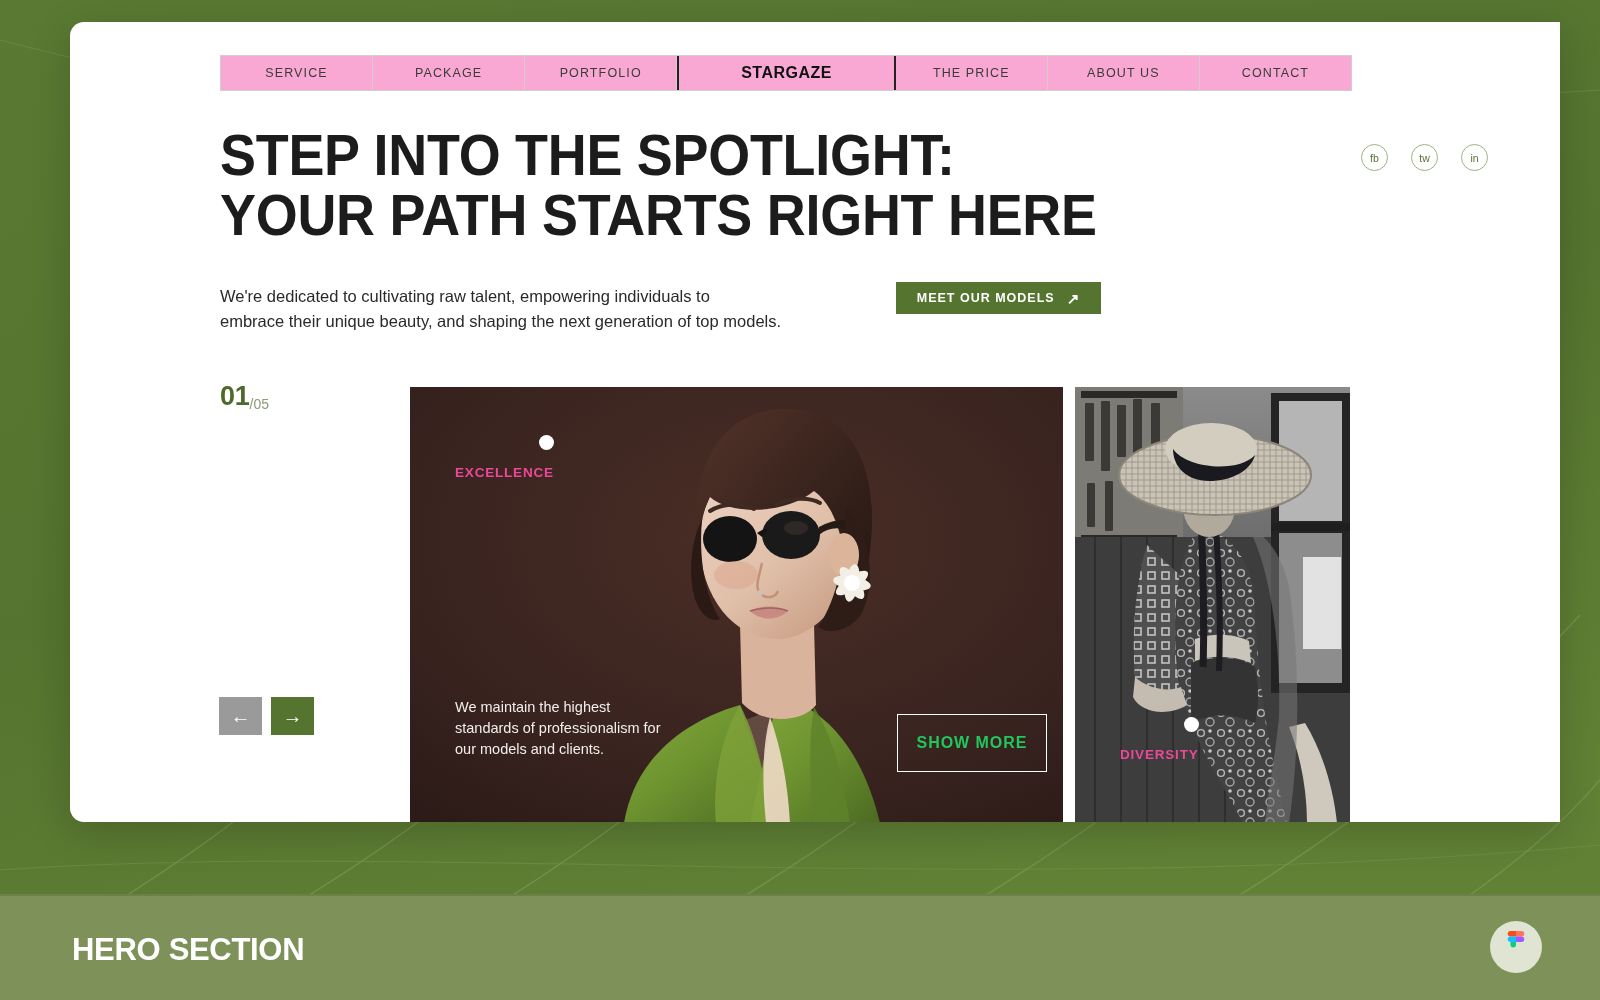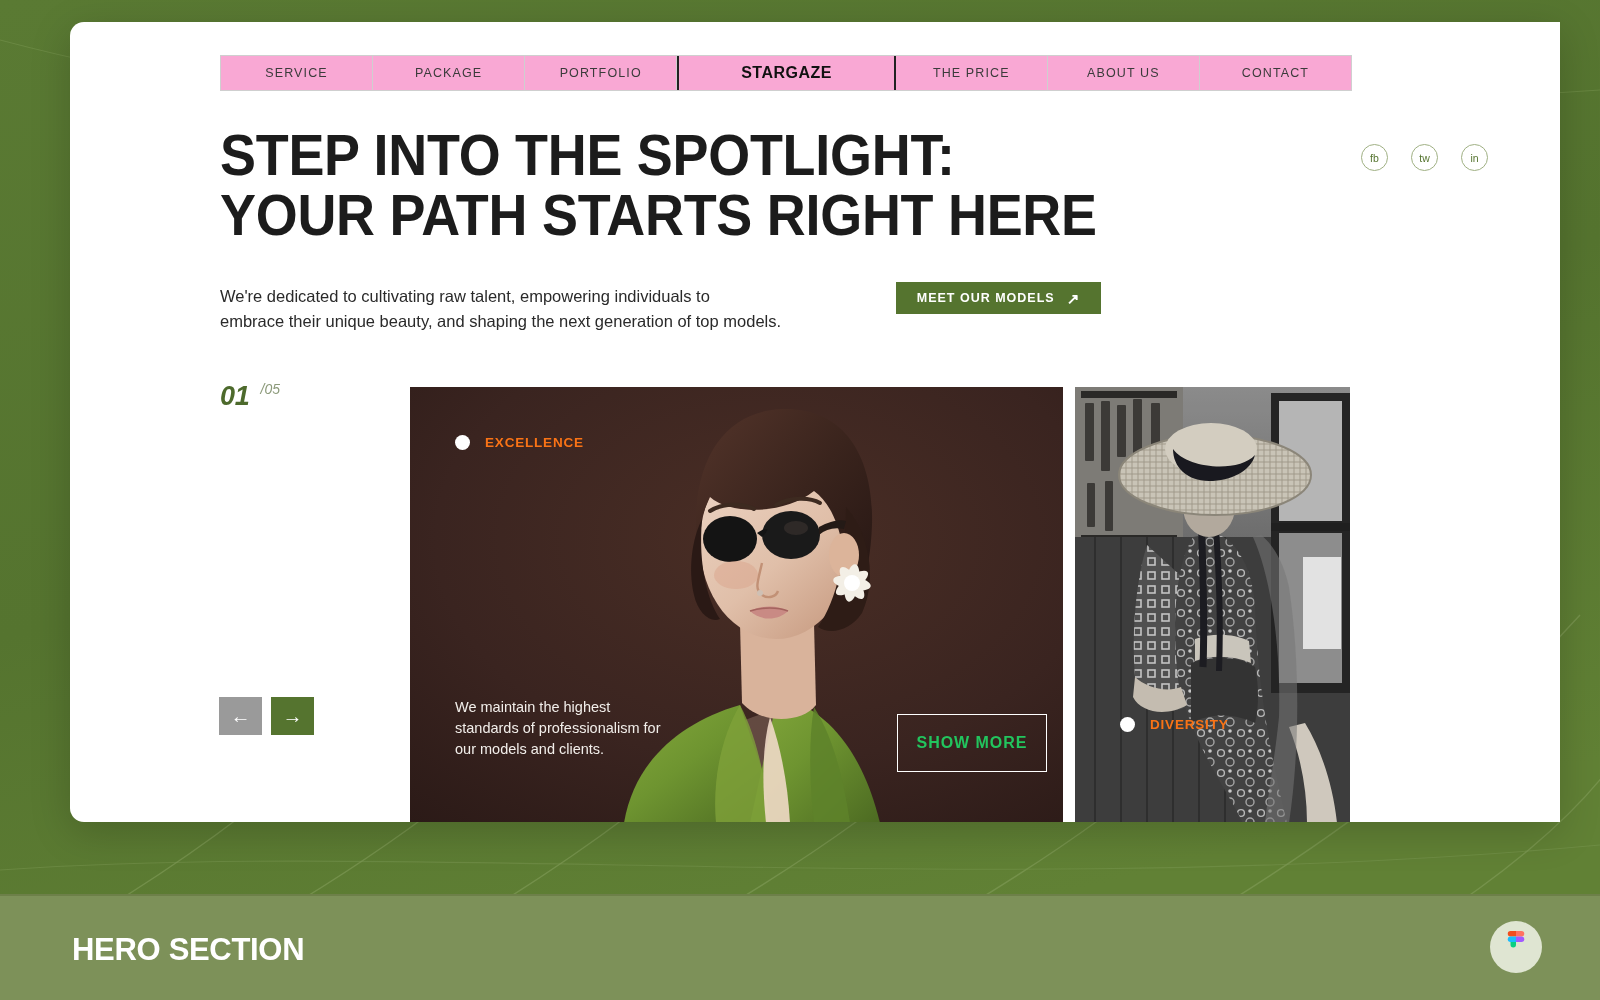--- a/index.html
+++ b/index.html
@@ -144,23 +144,22 @@
     font-family: "Liberation Sans", sans-serif;
   }
   #cta .arrow { font-size: 15px; line-height: 1; }
 
   
   #counter {
     position: absolute;
     left: 150px;
     top: 359px;
     display: flex;
-    align-items: flex-start;
-    gap: 11px;
-    font-style: italic;
+    align-items: flex-end;
+    gap: 0;
   }
   #counter .cur {
     font-size: 27px;
     font-weight: 700;
     color: #4d6a2c;
     letter-spacing: -0.01em;
   }
   #counter .tot {
     font-size: 14px;
     color: #8c9a7a;
@@ -209,25 +208,26 @@
     background: #2b2b2b;
     padding-left: 20px;
   }
   .card-photo { position: absolute; inset: 0; }
 
   .tag {
     position: absolute;
     display: flex;
     align-items: flex-end;
     gap: 15px;
-    color: #f97316;
+    color: #ec4899;
     font-size: 13.5px;
     font-weight: 700;
     letter-spacing: .06em;
     z-index: 4;
+    flex-direction: column;
   }
   .dot {
     width: 15px;
     height: 15px;
     border-radius: 50%;
     background: #fff;
     display: block;
   }
   #tag-excellence { left: 45px; top: 48px; }
   #tag-diversity  { left: 45px; top: 330px; }

